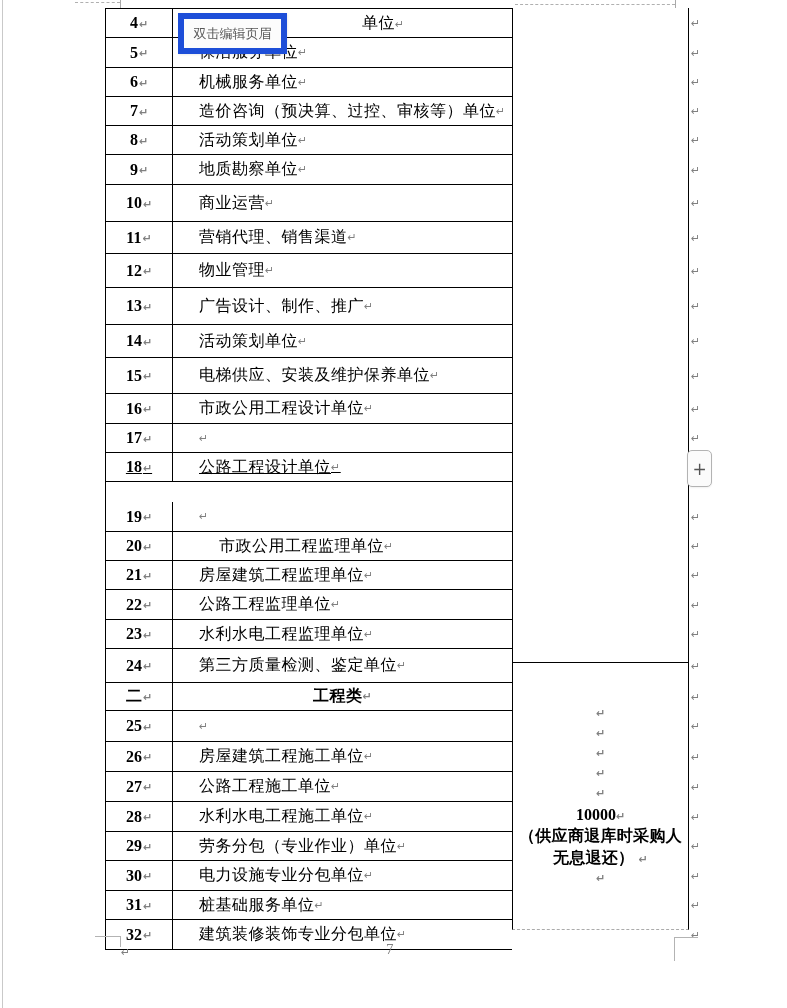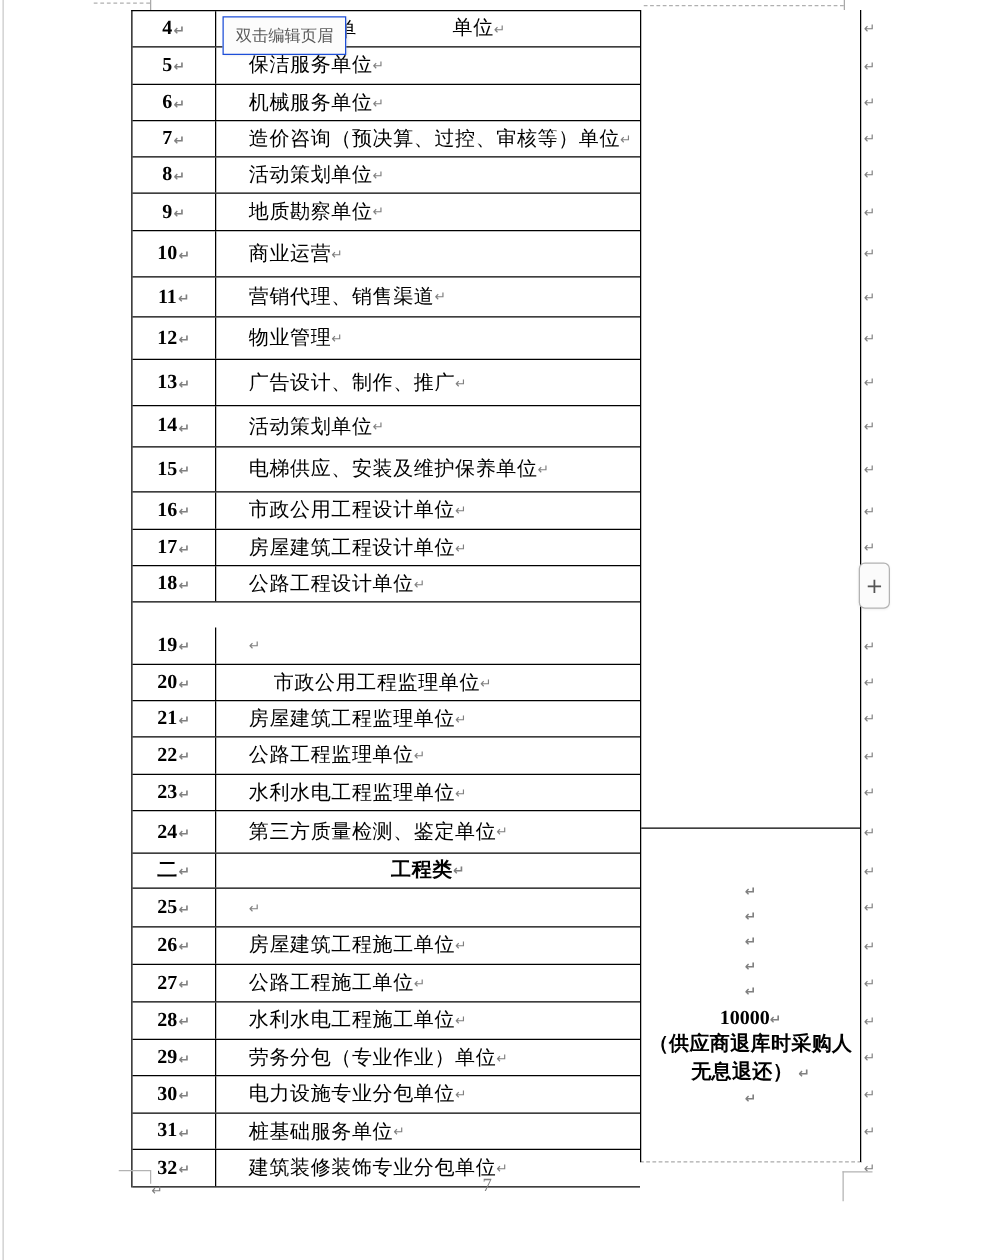--- a/index.html
+++ b/index.html
@@ -9,21 +9,21 @@
 
   
   .page-left-edge{left:2px;top:0;width:1px;height:1008px;background:#c9c9c9;}
   .dash-line{border-top:1px dashed #b0b0b0;height:0;}
   .tick-v{width:1px;background:#a9a9a9;}
   .corner-h{height:1px;background:#b3b3b3;}
   .corner-v{width:1px;background:#b3b3b3;}
 
   
   .tooltip{left:178px;top:13px;width:97px;height:29px;background:#fcfcfc;
-           border:1px solid #1d4ed8;box-shadow:1px 1px 2px rgba(0,0,0,.08);
+           border:6px solid #1d4ed8;box-shadow:1px 1px 2px rgba(0,0,0,.08);
            display:flex;align-items:center;justify-content:center;
            font-family:"Liberation Sans","DejaVu Sans",sans-serif;
            font-size:13px;color:#595959;z-index:10;white-space:nowrap;}
 
   
   .tbl{left:105px;top:8px;width:584px;height:923px;}
   .rows{position:absolute;left:0;top:0;width:406px;border-left:1px solid #000;border-top:1px solid #000;}
   .row{display:flex;box-sizing:border-box;border-bottom:1px solid #000;position:relative;}
   .c1{width:66px;border-right:1px solid #000;display:flex;align-items:center;justify-content:center;
       font-weight:bold;font-size:16px;}
@@ -216,26 +216,25 @@
           <span class="pmark">↵</span>
         </div>
         <span class="pmark rowend">↵</span>
       </div>
       <div class="row" style="height: 29px;">
         <div class="c1">
           <span>17</span>
           <span class="pmark num-mark">↵</span>
         </div>
         <div class="c2">
-          <span>房屋建筑工程设计单位</span>
-          <span class="pmark">↵</span>
-        </div>
-        <span class="pmark rowend">↵</span>
-      </div>
-      <div class="row" style="height: 29px;">
+          <span class="pmark">↵</span>
+        </div>
+        <span class="pmark rowend">↵</span>
+      </div>
+      <div class="row" style="height: 29px; text-decoration: underline;">
         <div class="c1">
           <span>18</span>
           <span class="pmark num-mark">↵</span>
         </div>
         <div class="c2">
           <span>公路工程设计单位</span>
           <span class="pmark">↵</span>
         </div>
         <span class="pmark rowend">↵</span>
       </div>

